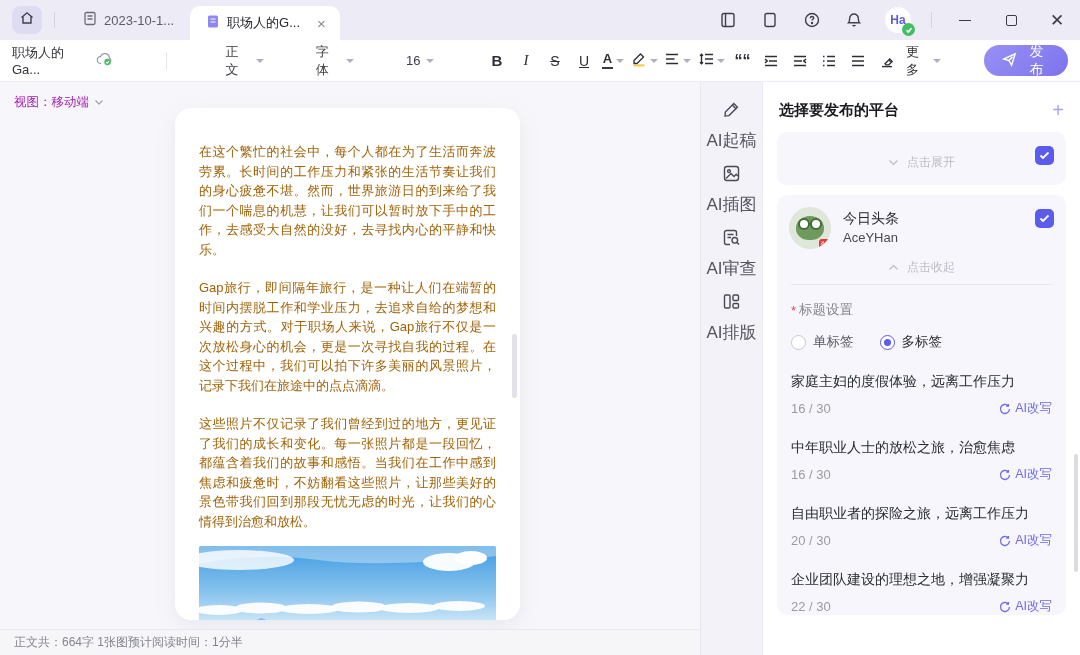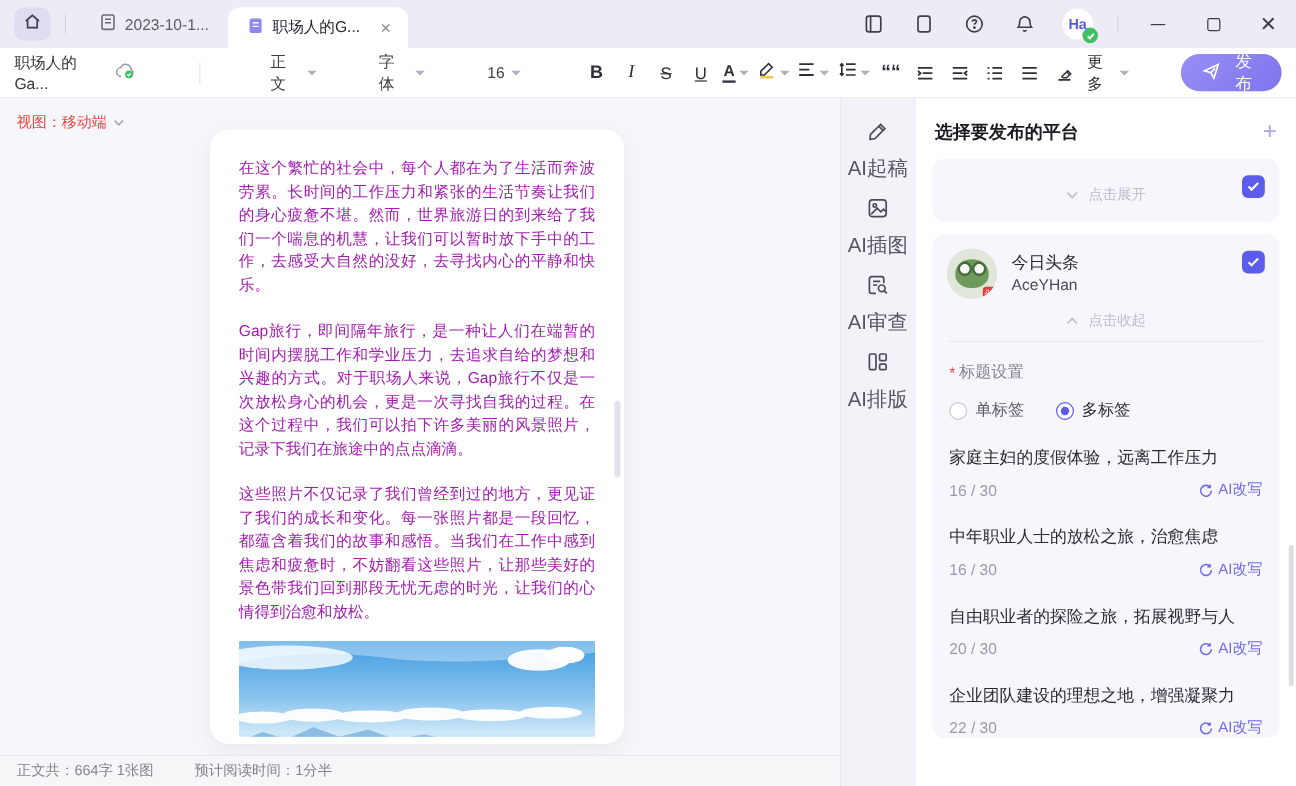--- a/index.html
+++ b/index.html
@@ -48,32 +48,32 @@
   .glyph-s { font-size:14px; text-decoration:line-through; }
   .glyph-u { font-size:14px; text-decoration:underline; }
   .color-a { font-size:13px; font-weight:bold; border-bottom:2.5px solid #3a3a44; line-height:1.15; padding:0 1px; }
   .publish-btn { margin-left:auto; background:linear-gradient(135deg,#998FF4,#7D74EE); color:#fff;
     border:none; height:31px; padding:0 18px; border-radius:16px; font-size:14px; display:flex;
     align-items:center; gap:6px; cursor:pointer; font-family:inherit; }
 
   
   .main { flex:1; display:flex; min-height:0; }
   .editor-col { width:700px; background:#F7F7FB; position:relative; }
-  .view-label { position:absolute; left:14px; top:12px; font-size:12.5px; color:#ef4444;
+  .view-label { position:absolute; left:14px; top:12px; font-size:12.5px; color:#a21caf;
     display:flex; align-items:center; gap:5px; cursor:pointer; }
   .doc-card { position:absolute; left:175px; top:26px; width:345px; height:512px; background:#ffffff;
     border-radius:16px; box-shadow:0 6px 22px rgba(90,90,140,.10); padding:22px 24px 0; overflow:hidden; }
   .art-title { font-size:16px; font-weight:bold; color:#191a20; line-height:22px; margin-bottom:17px; }
-  .art-p { font-size:13px; line-height:19.5px; color:#a21caf; text-align:justify; margin-bottom:19px; }
+  .art-p { font-size:13px; line-height:19.5px; color:#a16207; text-align:justify; margin-bottom:19px;margin-top:12px; }
   .art-img { width:297px; height:80px; border-radius:2px; overflow:hidden; margin-top:-4px; }
   .card-scrollbar { position:absolute; right:3px; top:226px; width:5px; height:64px;
     background:#E2E2EA; border-radius:3px; }
 
   .statusbar { position:absolute; left:0; bottom:0; width:100%; height:26px; background:#F6F6F9;
-    border-top:1px solid #E8E8EF; display:flex; align-items:center; padding-left:14px; gap:34px;
+    border-top:1px solid #E8E8EF; display:flex; align-items:center; padding-left:14px; 
     font-size:12px; color:#83838e; }
 
   
   .ai-rail { width:62px; background:#F3F2F9; border-left:1px solid #E9E8F1; padding-top:12px;
     display:flex; flex-direction:column; }
   .rail-item { height:64px; display:flex; flex-direction:column; align-items:center; justify-content:center;
     gap:5px; font-size:17px; color:#55555f; cursor:pointer; }
   .rail-item svg { stroke:#4a4a55; }
   .rail-item.active { background:#FBFBFE; color:#6C66E8; }
   .rail-item.active svg { stroke:#6C66E8; }
@@ -481,21 +481,21 @@
             <span class="ai-rewrite">
               <svg width="12" height="12" viewBox="0 0 12 12" fill="none" stroke="#6E6AEB" stroke-width="1.3">
                   <path d="M10.5 6a4.5 4.5 0 1 1-1.3-3.2M9.4 1v2.2H7.2"></path>
                 </svg>
               <span>AI改写</span>
             </span>
           </div>
         </div>
 
         <div class="title-item">
-          <div class="title-text">自由职业者的探险之旅，拓展视野与人</div>
+          <div class="title-text">自由职业者的探险之旅，远离工作压力</div>
           <div class="title-meta">
             <span class="title-count">20 / 30</span>
             <span class="ai-rewrite">
               <svg width="12" height="12" viewBox="0 0 12 12" fill="none" stroke="#6E6AEB" stroke-width="1.3">
                   <path d="M10.5 6a4.5 4.5 0 1 1-1.3-3.2M9.4 1v2.2H7.2"></path>
                 </svg>
               <span>AI改写</span>
             </span>
           </div>
         </div>

